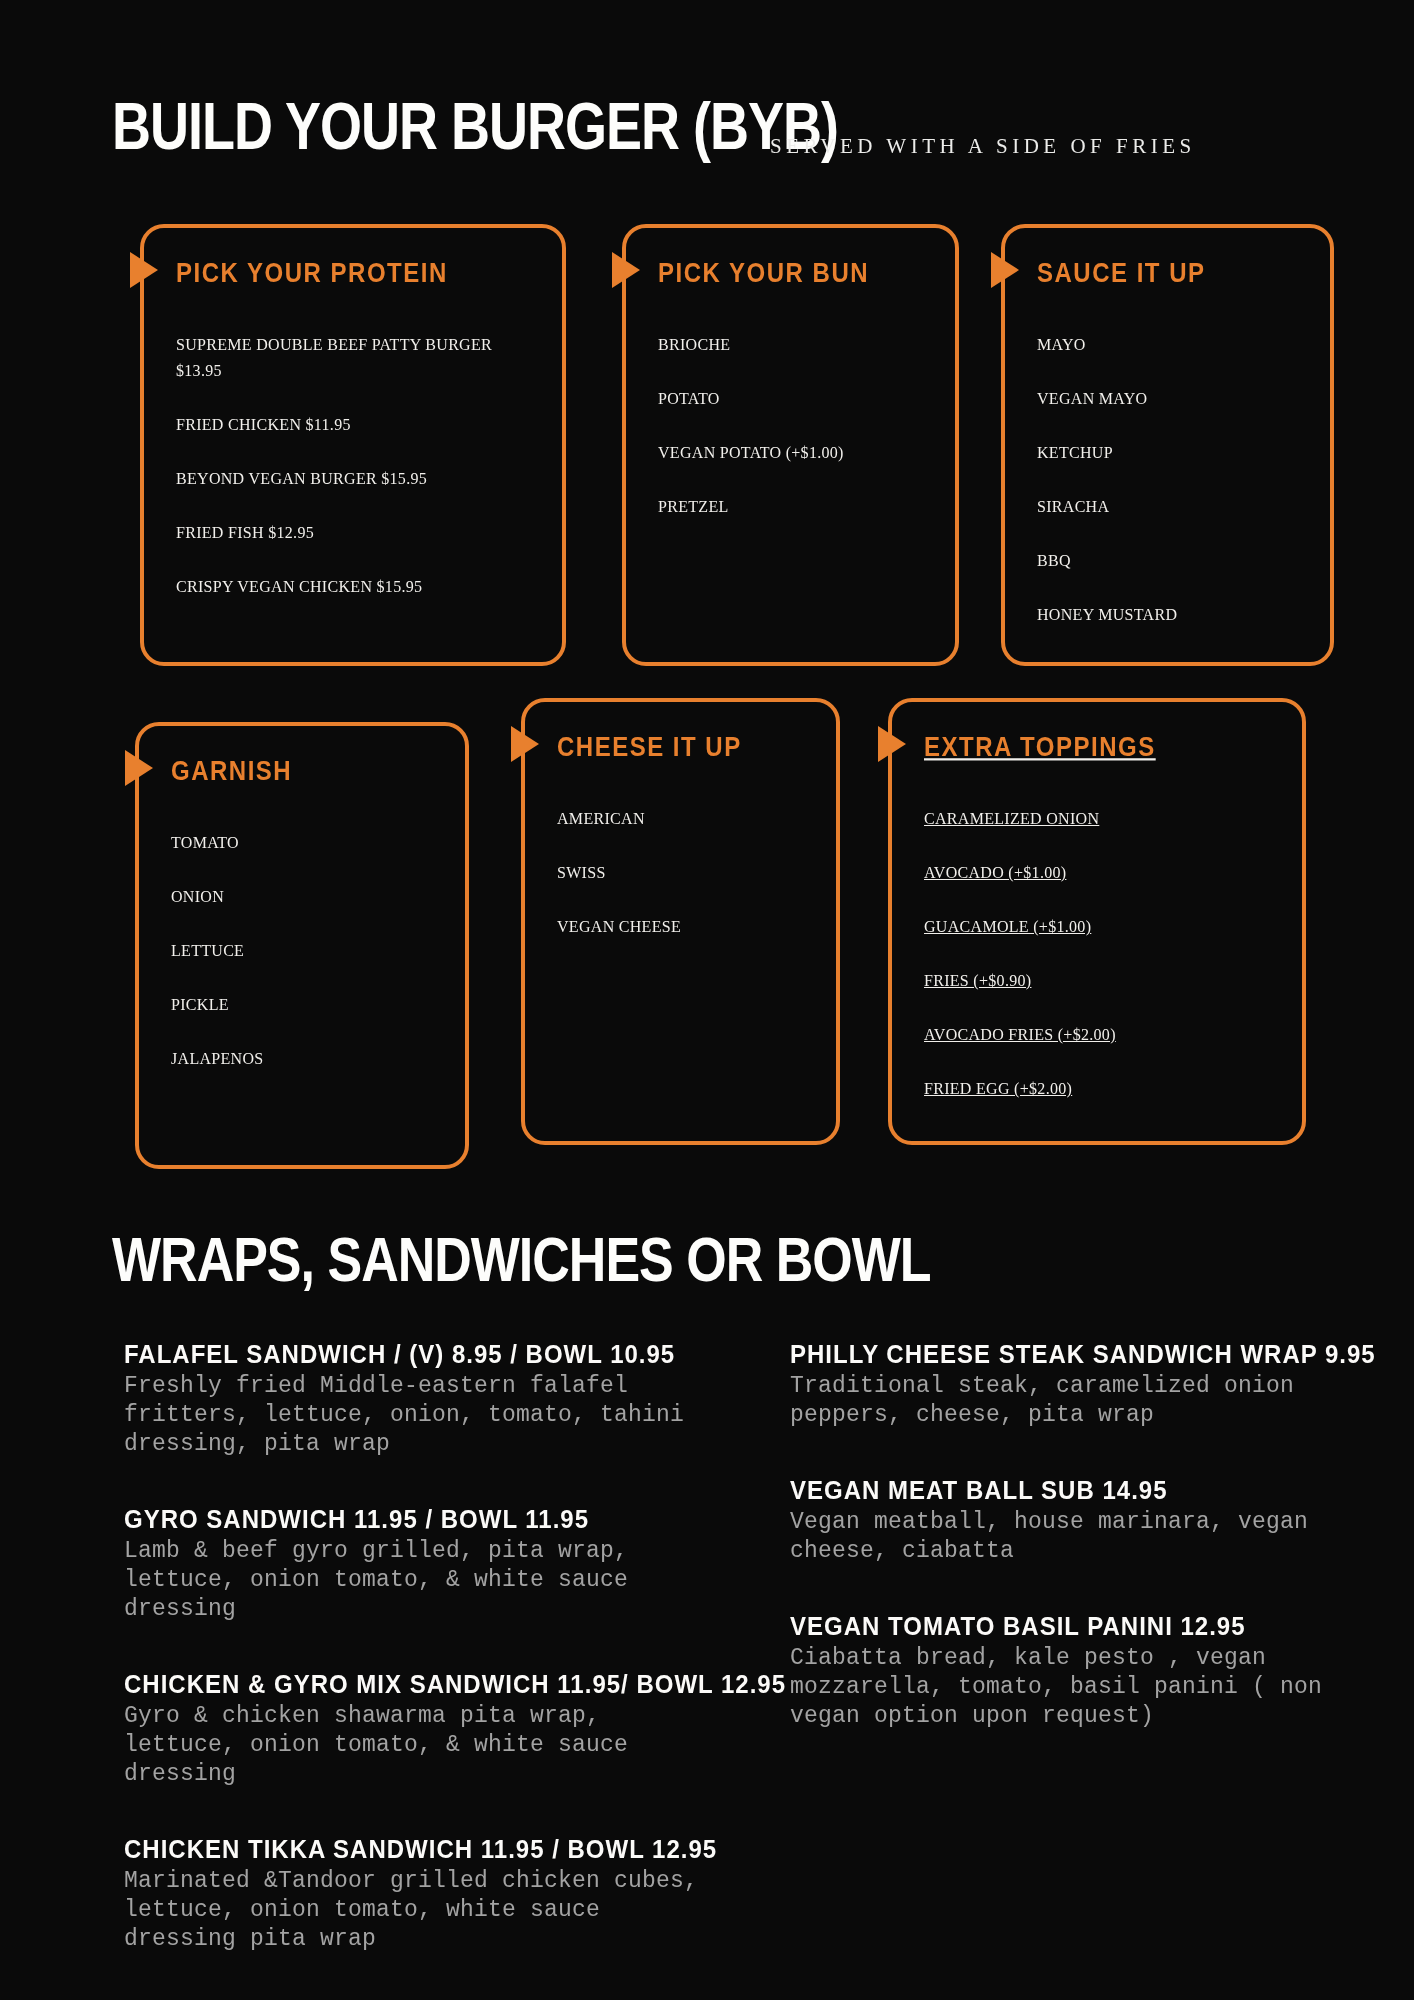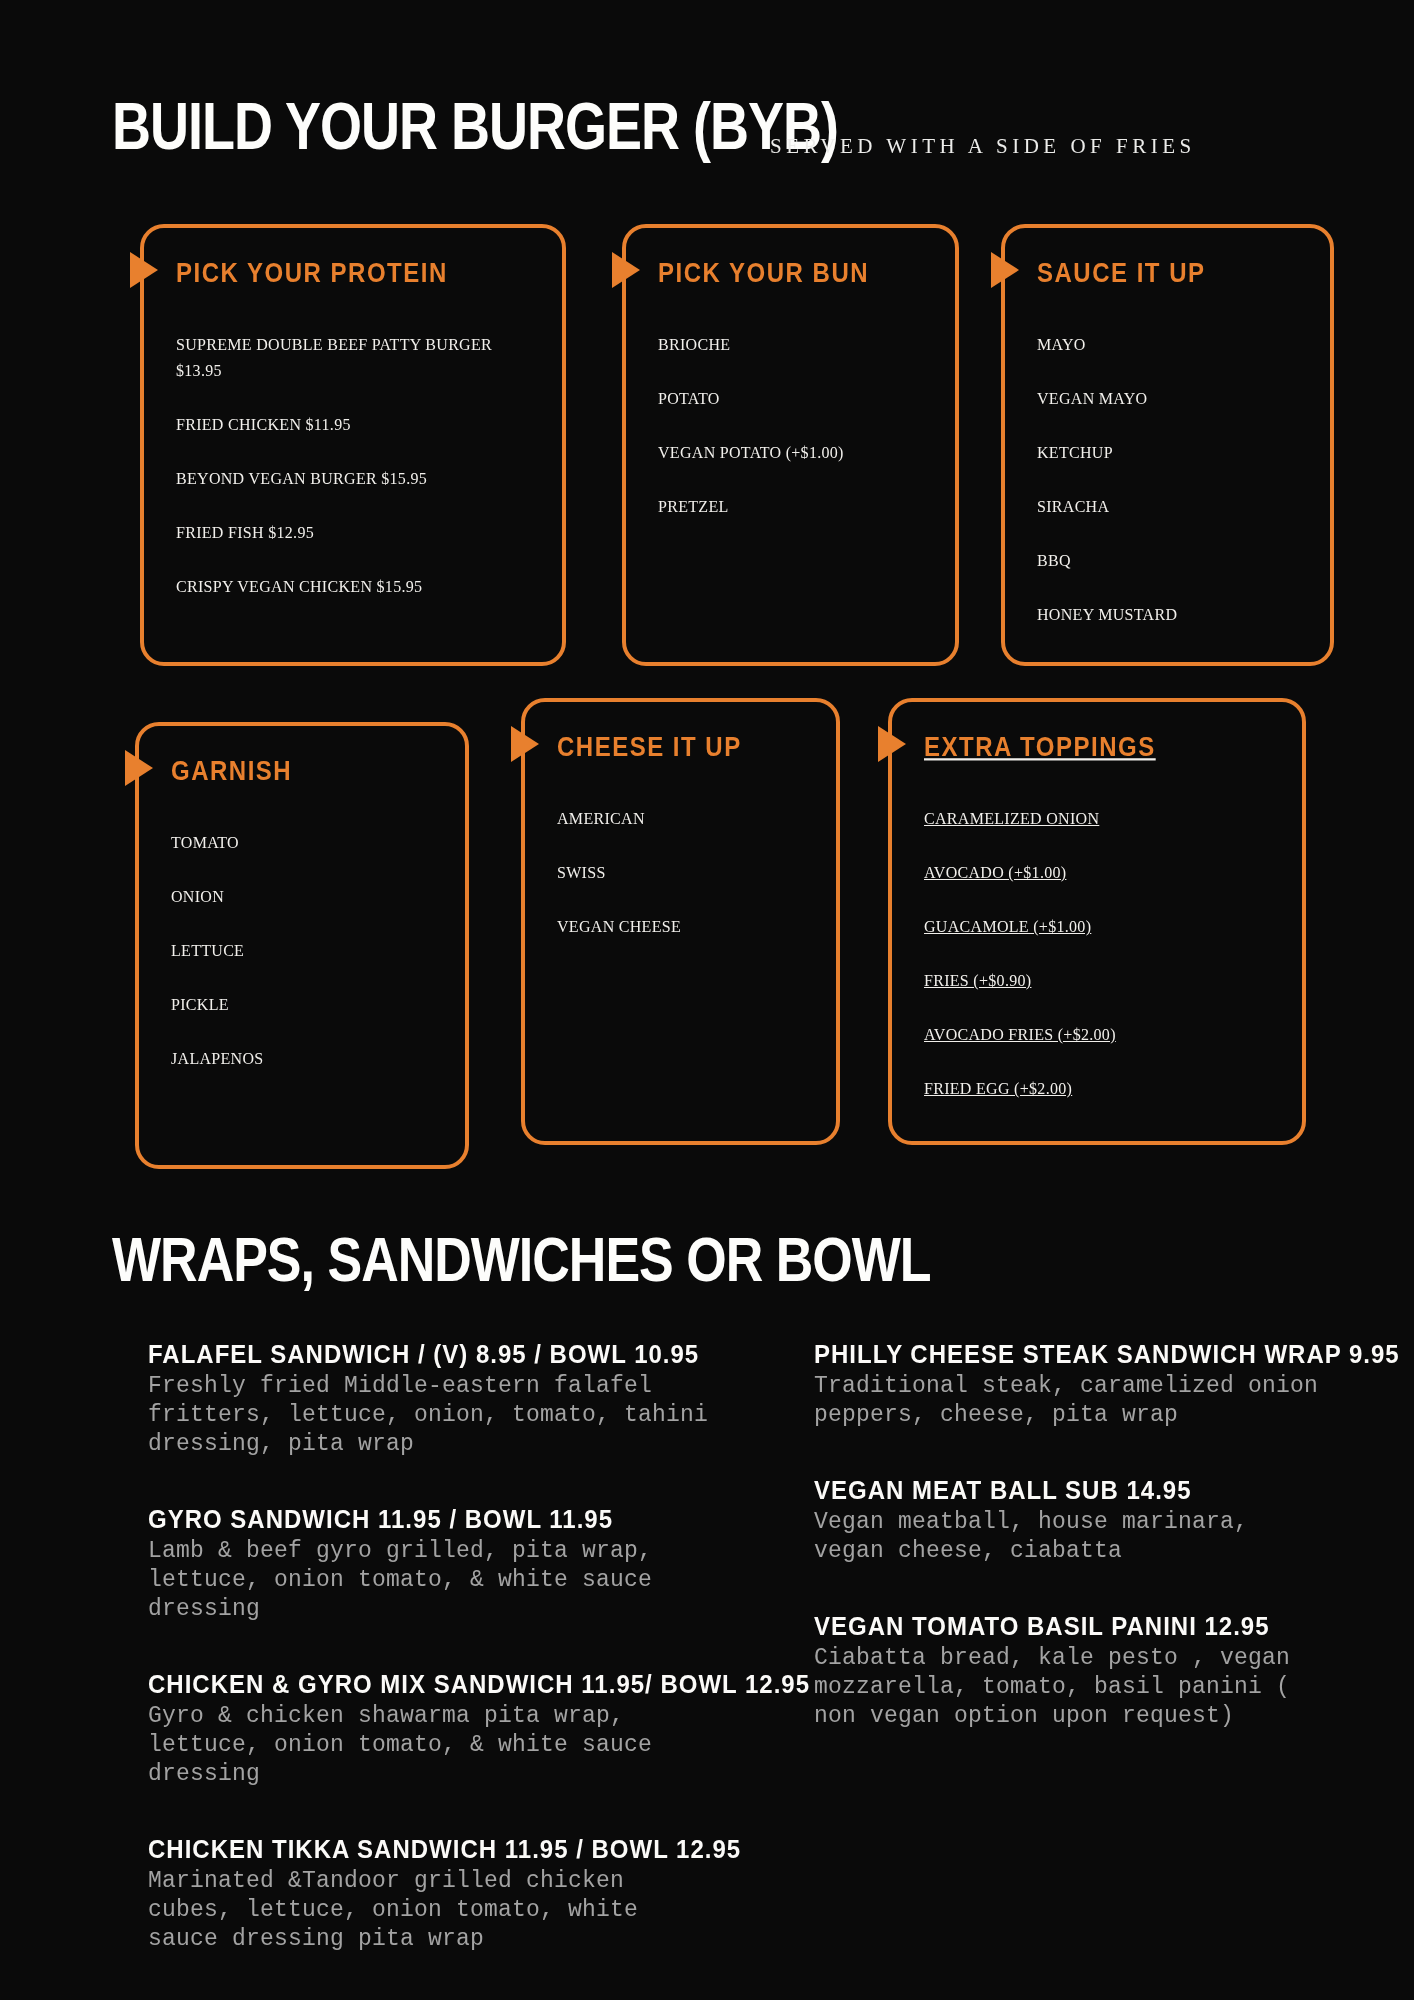--- a/index.html
+++ b/index.html
@@ -40,21 +40,21 @@
     white-space:nowrap;
   }
   .box-items{margin-top:44px;}
   .box-item{
     font-family:"Liberation Serif",serif;
     font-size:16px;line-height:26px;color:#f2f0ec;
     margin-bottom:28px;letter-spacing:0.3px;
   }
   
   .menu-col{position:absolute;top:1338px;}
-  .menu-item{margin-bottom:44px;margin-left:24px;}
+  .menu-item{margin-bottom:44px;}
   .menu-item-title{
     font-family:"Liberation Sans",sans-serif;font-weight:700;
     color:#fbfaf8;font-size:24px;letter-spacing:1px;line-height:30px;
     transform:scaleY(1.1);transform-origin:left top;
     white-space:nowrap;margin-bottom:4px;
   }
   .menu-item-desc{
     font-family:Liberation Mono, monospace;
     font-size:23px;line-height:29px;color:#a3a3a3;letter-spacing:0.2px;
   }

